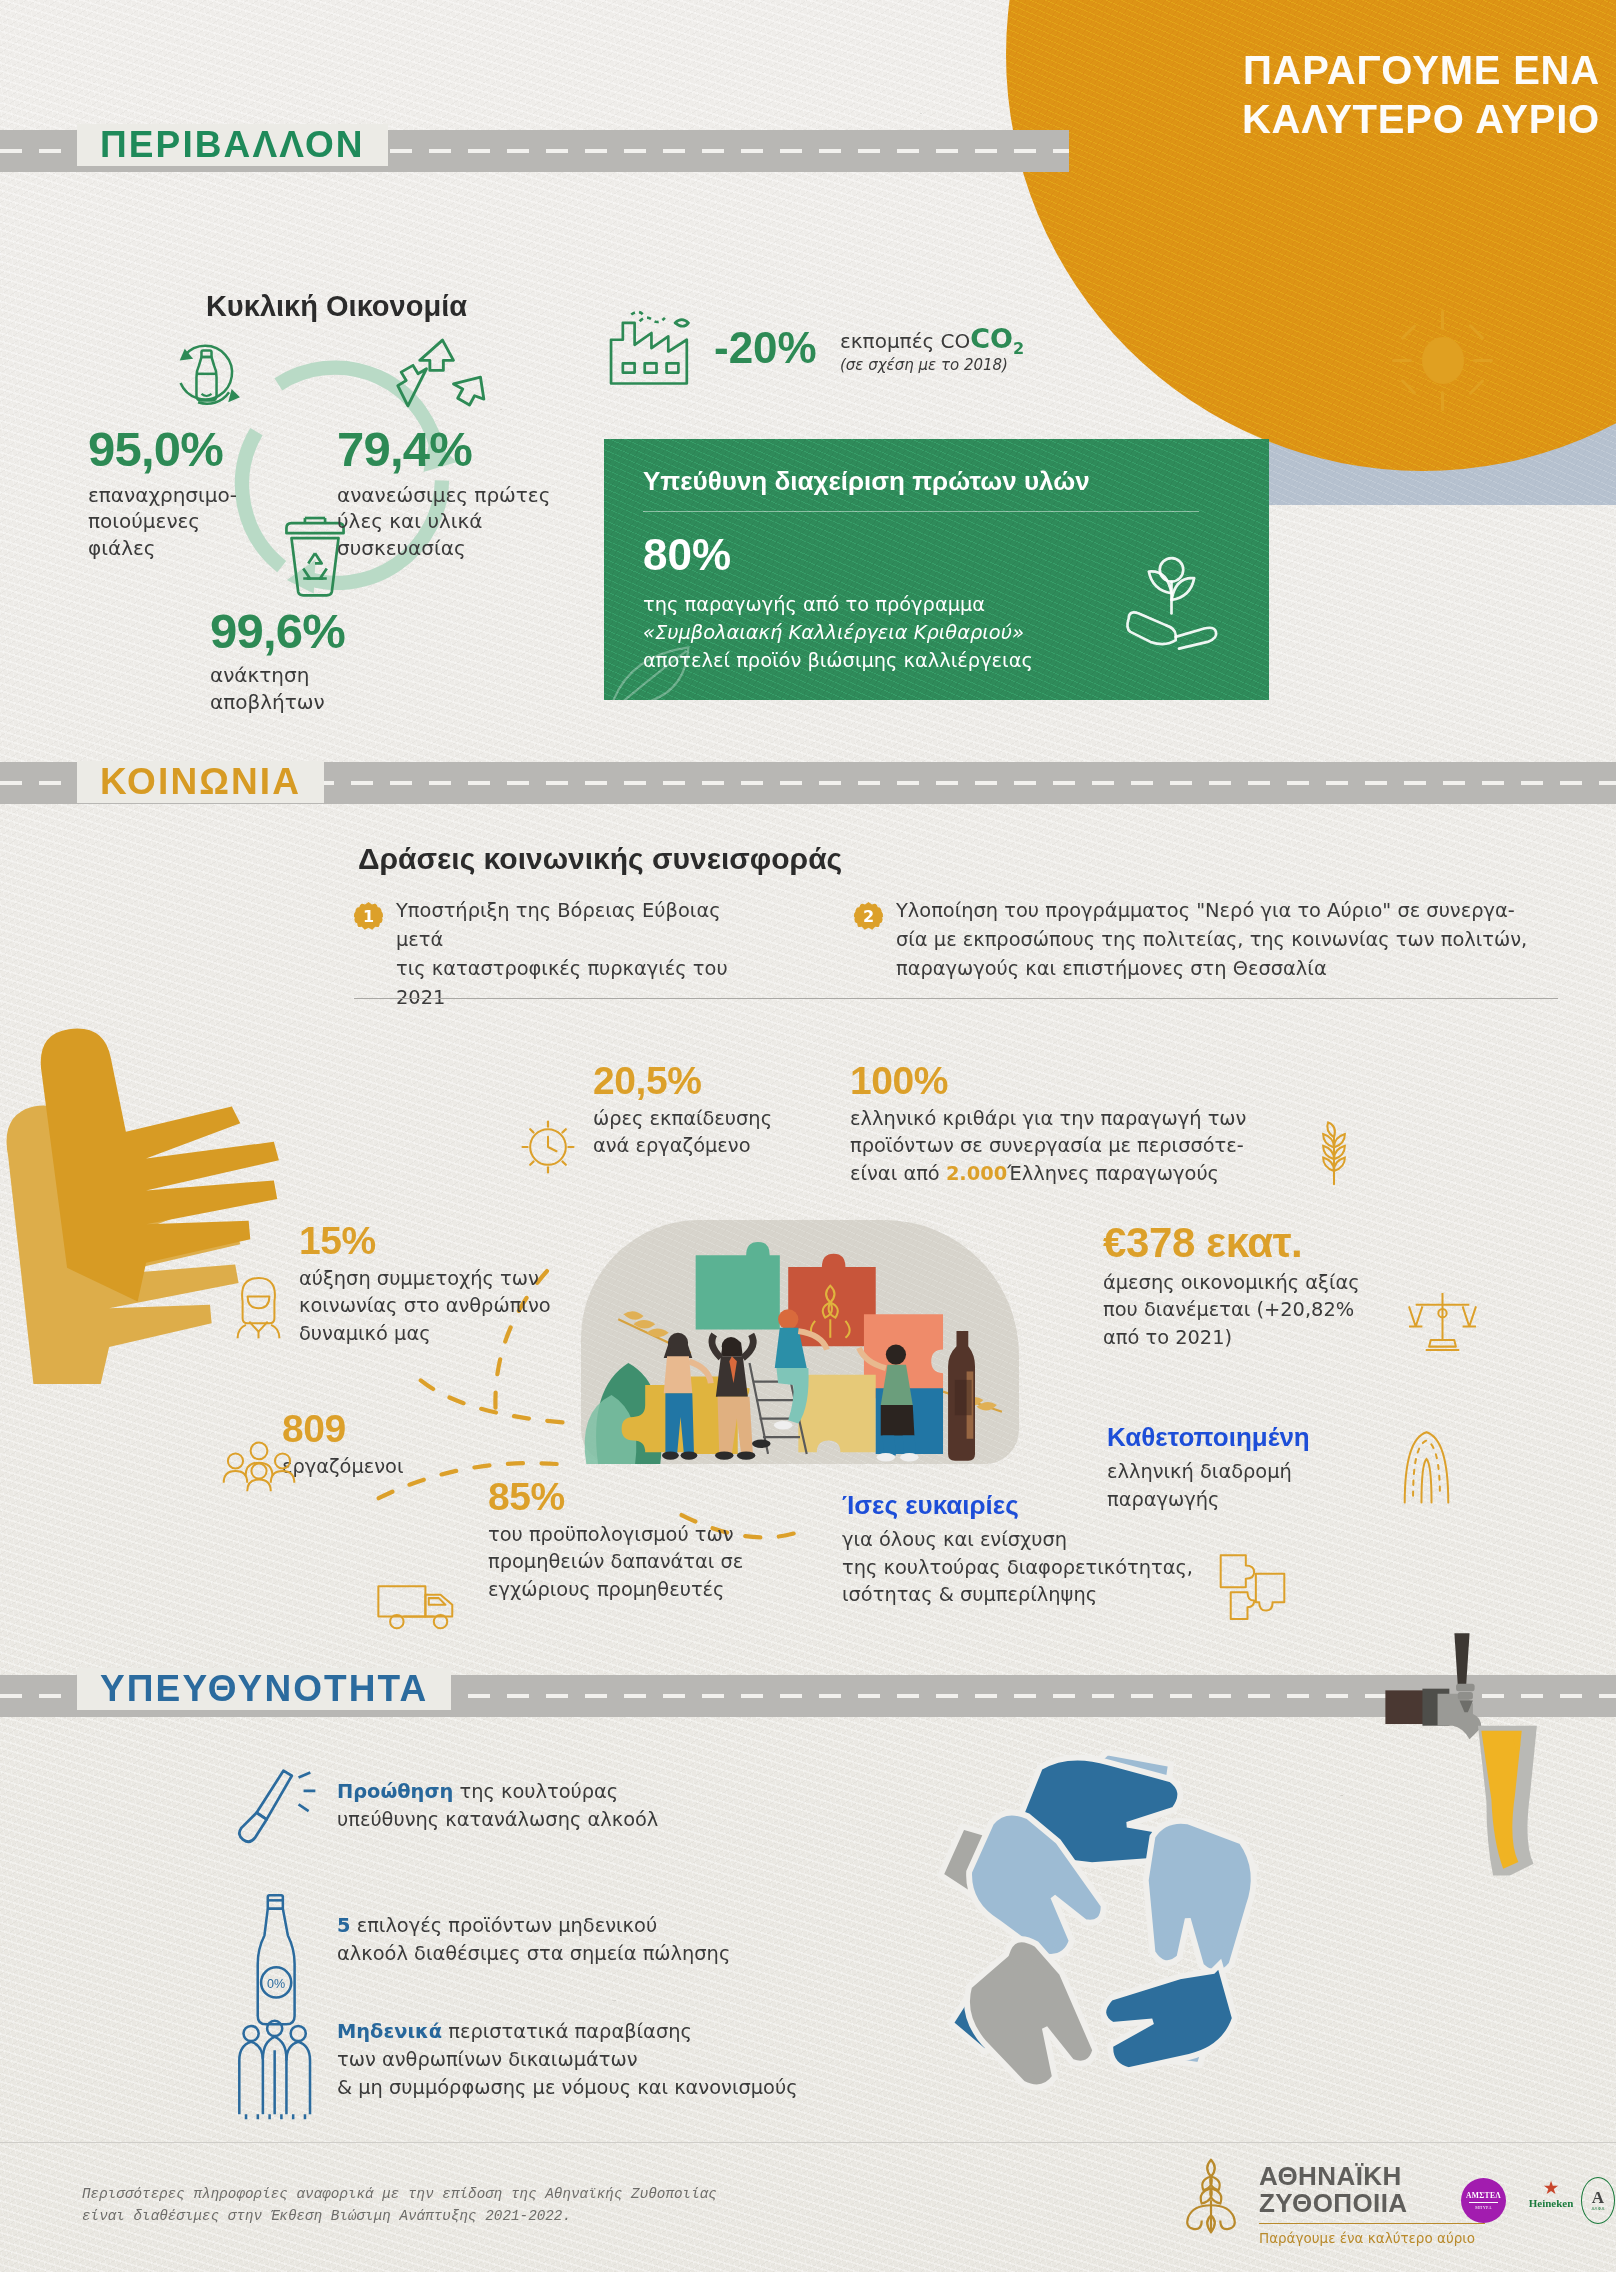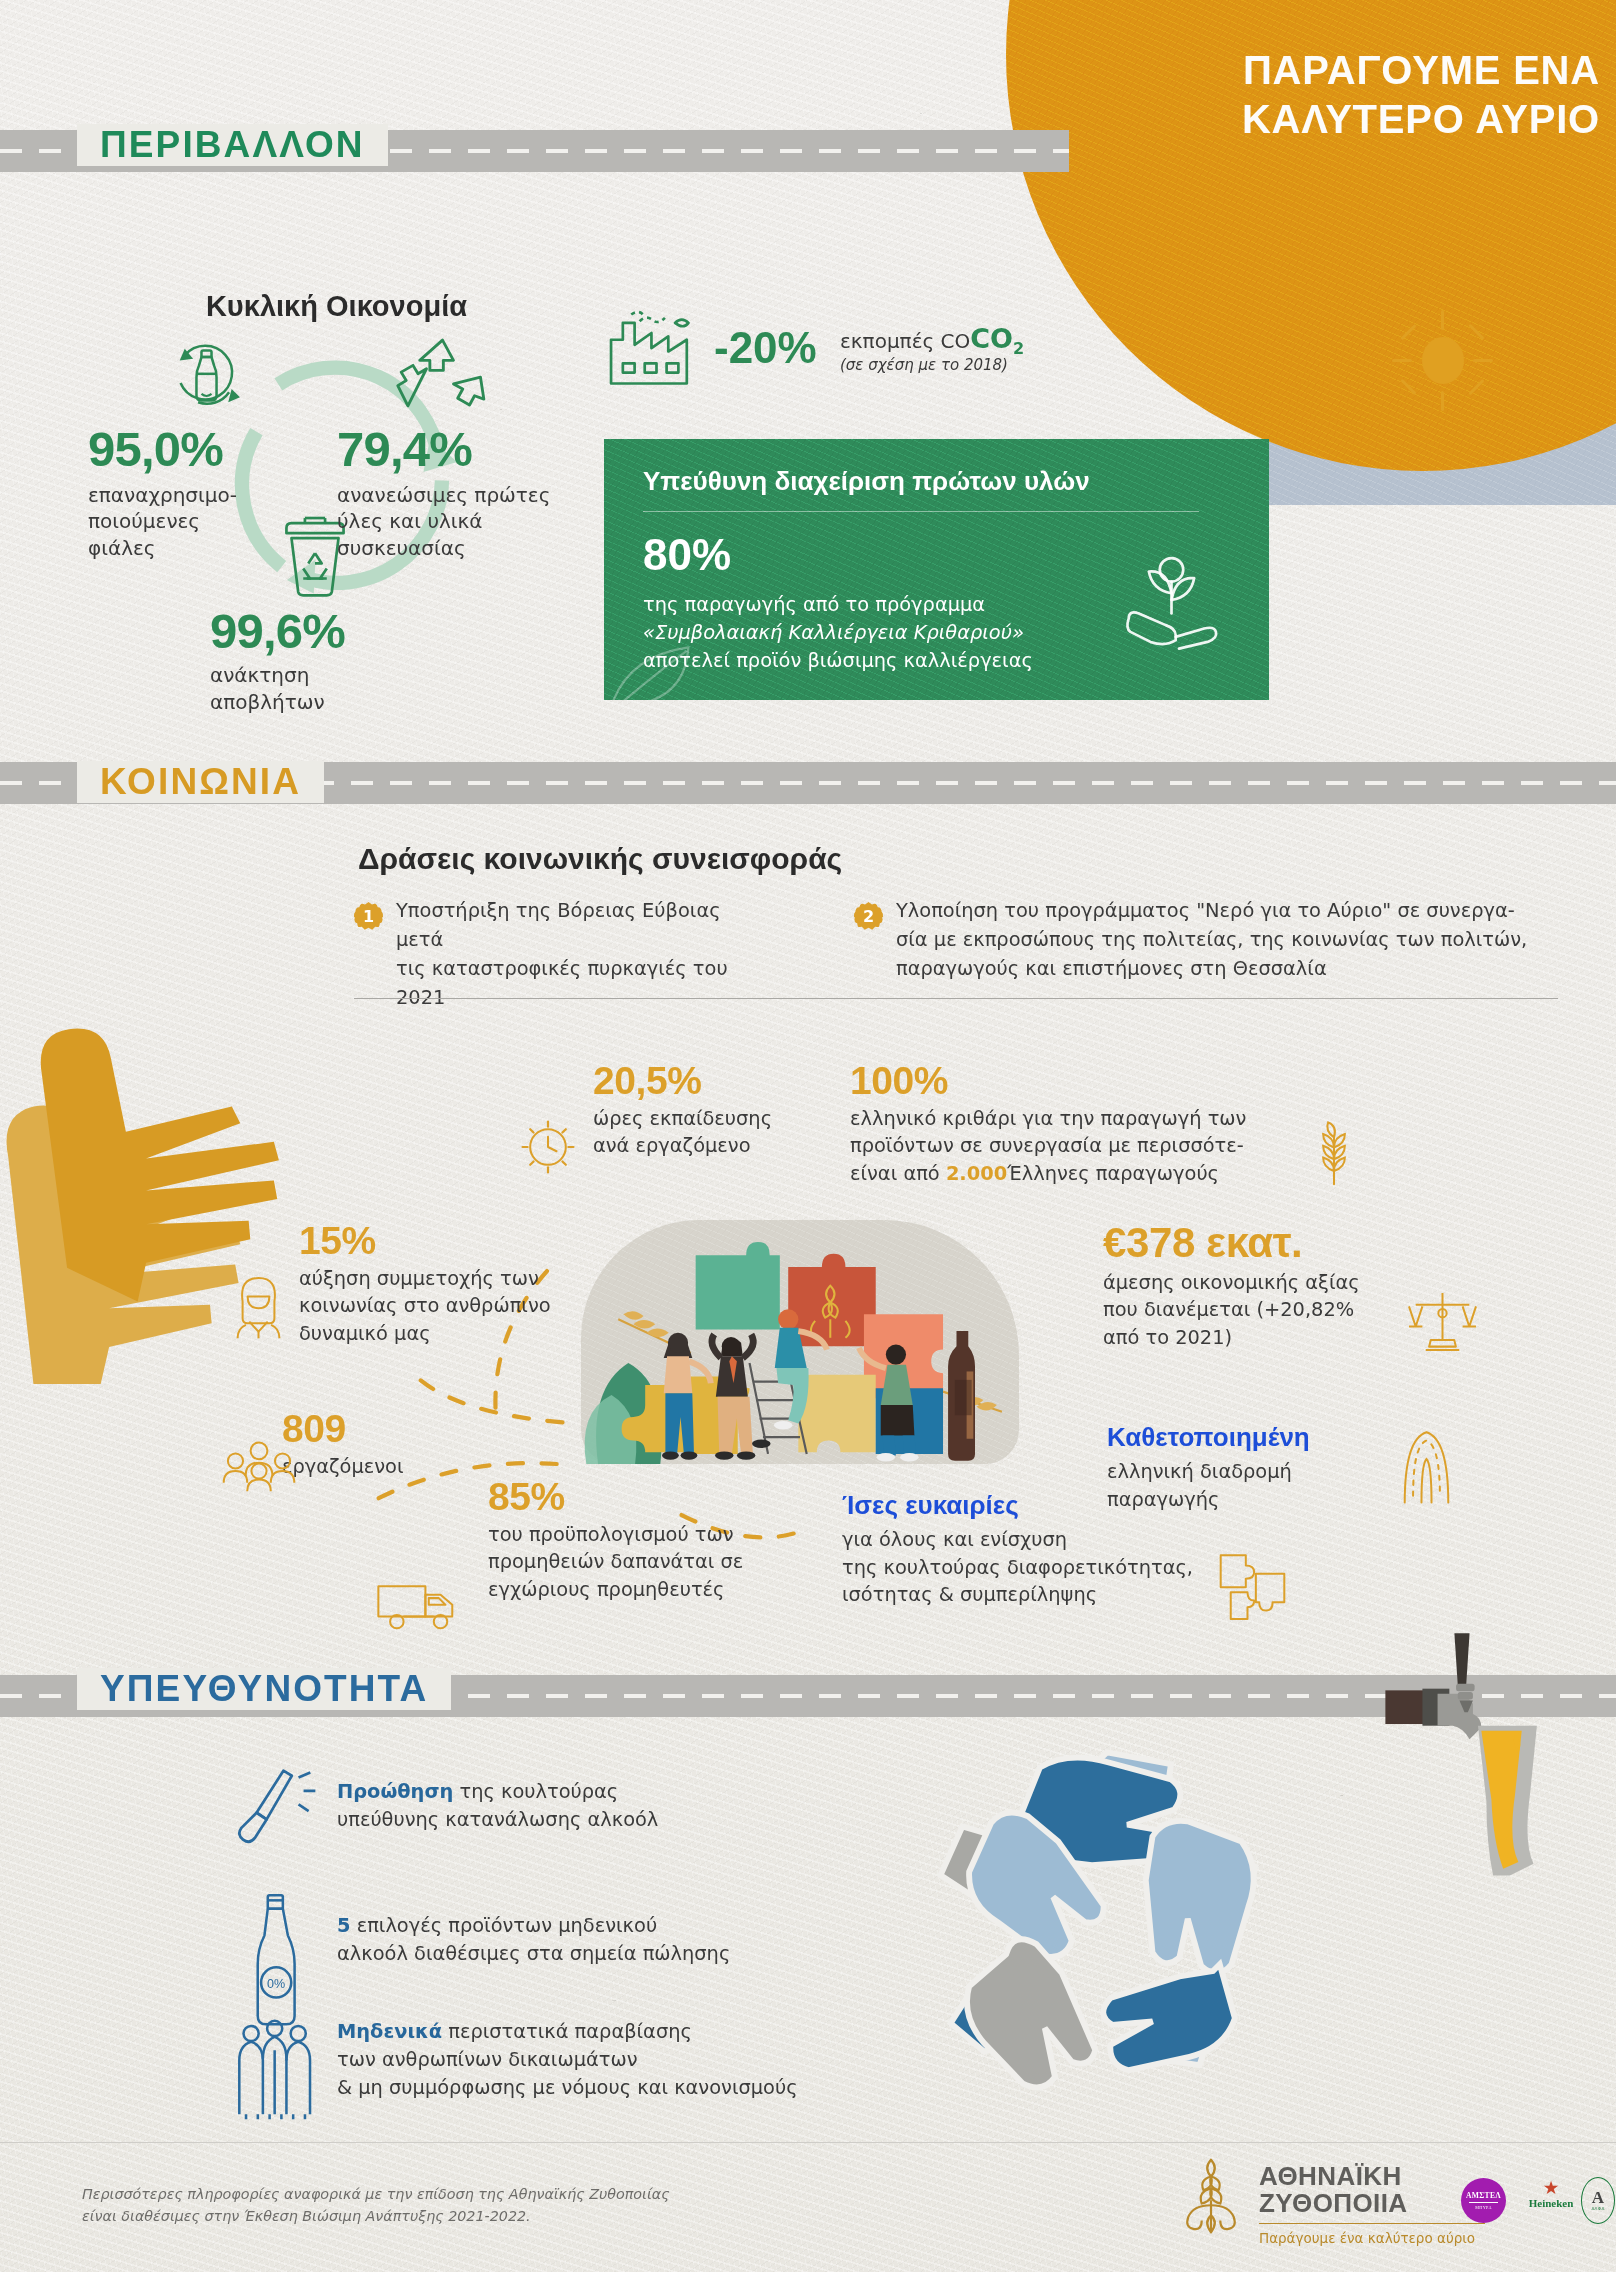--- a/index.html
+++ b/index.html
@@ -131,21 +131,21 @@
   #puzzle-blob{
     position:absolute; inset:0; background:#d7d4cc;
     border-radius:118px 135px 34px 34px;
   }
   
   .rsp{ position:absolute; color:#3a3a3a; font-size:19.4px; line-height:1.45; }
   .rsp b{ color:#27679b; }
   
   #foot-note{
     position:absolute; left:82px; top:2184px; width:640px;
-    font-style:italic; color:#6d6c69; font-size:14.3px; line-height:1.52;
+    font-style:italic; color:#6d6c69; font-size:14.3px; line-height:1.52;font-family:Liberation Mono, monospace;
   }
   #foot-rule{ position:absolute; left:0; top:2142px; width:1616px; height:0.8px; background:#cfcdc8; }
   #logo{ position:absolute; left:1178px; top:2163px; }
   #logo .lw{ color:#5f5e5b; font-weight:bold; font-size:26px; line-height:1.02;
              letter-spacing:0.4px; font-family:"Liberation Sans", sans-serif; }
   #logo .tag{ color:#b98a2b; font-size:13.5px; margin-top:5.9px; }
   .brand{ position:absolute; }
   svg{ display:block; overflow:visible; }
 </style>
 </head>

